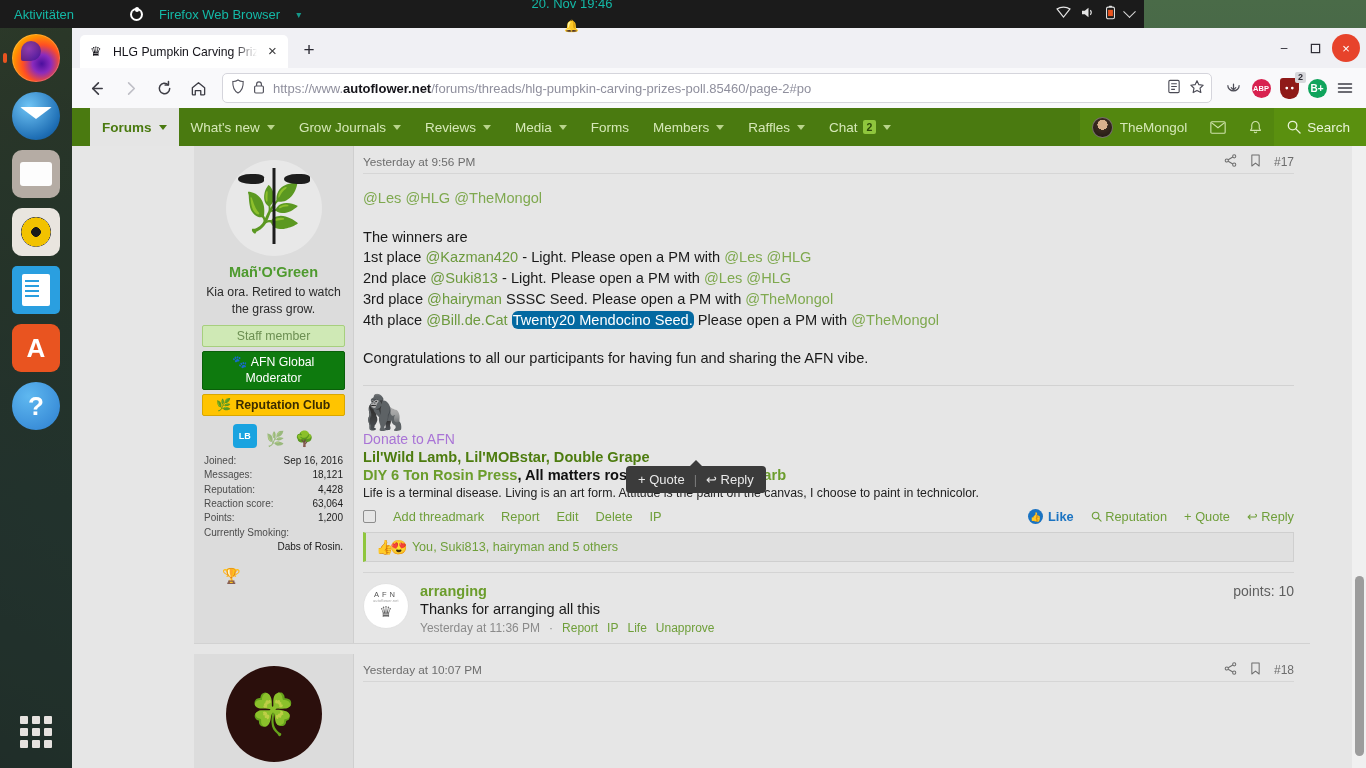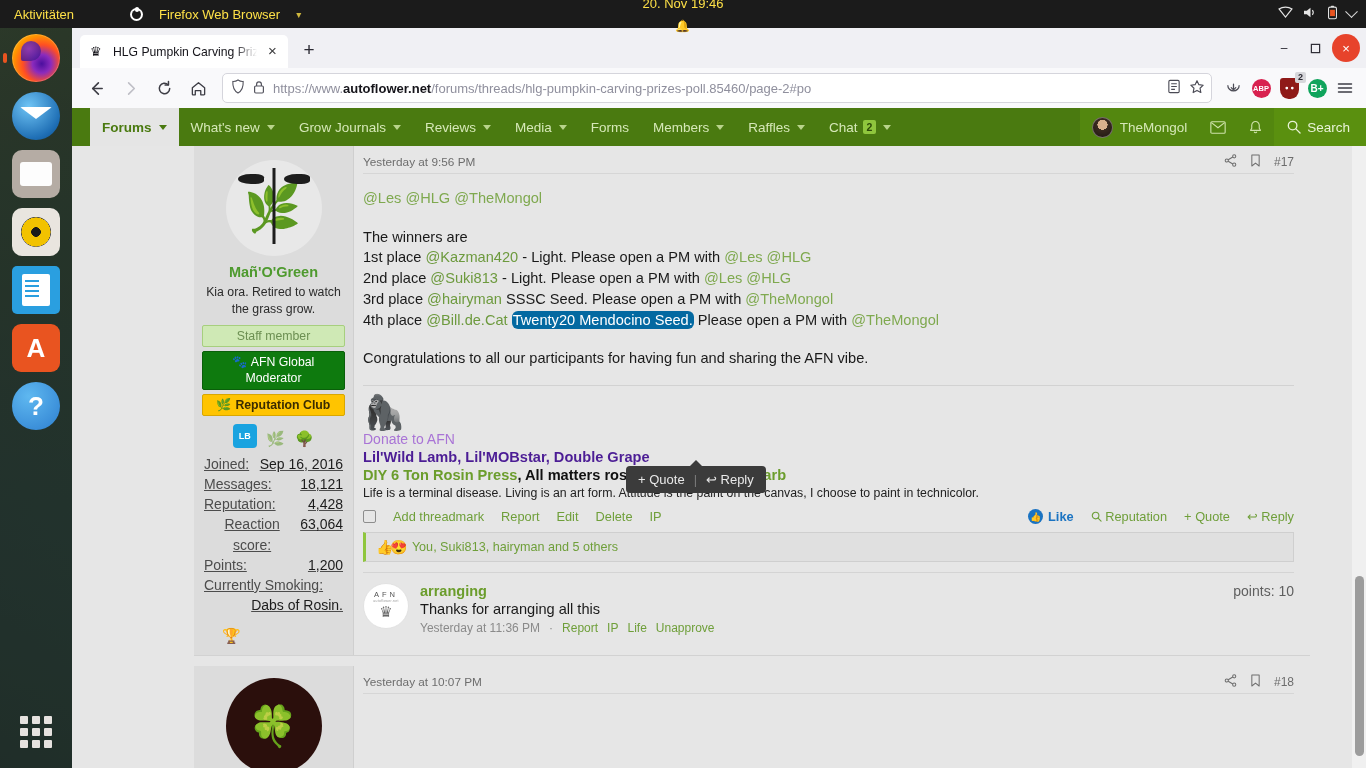--- a/index.html
+++ b/index.html
@@ -13,22 +13,22 @@
   #desktop {
     position: absolute; inset: 0;
     background:
       radial-gradient(circle at 18% 70%, #2f5d52 0%, rgba(47,93,82,0) 55%),
       radial-gradient(circle at 40% 25%, #3c5b34 0%, rgba(60,91,52,0) 60%),
       linear-gradient(180deg, #4a6b48 0%, #3e5c46 35%, #2f4f50 70%, #27413f 100%);
   }
 
   
   #topbar {
-    position: absolute; top: 0; left: 0; width: 1366px; height: 28px;
-    background: #1b1b1b; color: #fde047;
+    position: absolute; top: 0; left: 0; width: 1144px; height: 28px;
+    background: #1b1b1b; color: #14b8a6;
     font-size: 12.5px; display: flex; align-items: center;
     z-index: 60;
   }
   #topbar .activities { padding: 0 12px 0 14px; font-size: 13px; }
   #topbar .appname { display: flex; align-items: center; gap: 16px; padding-left: 44px; font-size: 13px; }
   #topbar .ffdot {
     width: 13px; height: 13px; border-radius: 50%;
     background: #fff; position: relative; display: inline-block;
   }
   #topbar .ffdot:after {
@@ -175,21 +175,21 @@
   .avatar-big .wing.l{left:12px;}
   .avatar-big .wing.r{right:12px;}
   .u-name { color: #4e9a2e; font-weight: 700; font-size: 14.5px; margin-bottom: 4px; }
   .u-title { font-size: 12.3px; color: #2b2b2b; line-height: 1.35; margin-bottom: 8px; }
   .badge-row { margin-bottom: 4px; font-size: 12.3px; border-radius: 2px; padding: 3px 2px; }
   .badge-staff { background:#cfe9b5; border:1px solid #a7cf7e; color:#6c8f52; }
   .badge-mod { background:#0e7a0e; color:#fff; border:1px solid #0a5f0a; line-height:1.25; padding:3px 4px; }
   .badge-club { background:#ffc400; color:#3a2c00; border:1px solid #d9a700; font-weight:600; }
   .mini-icons { display:flex; justify-content:center; gap:10px; align-items:flex-end; margin:8px 0 6px; font-size:15px; }
   .lb-icon{width:24px;height:24px;border-radius:4px;background:#19a3e0;color:#fff;font-size:9px;font-weight:700;display:flex;align-items:center;justify-content:center;}
-  .stat { display:flex; justify-content:space-between; font-size:14px; color:#4c4c4c; line-height:1.44; padding: 0 2px; text-decoration: underline; }
+  .stat { display:flex; justify-content:space-between; font-size:10px; color:#4c4c4c; line-height:1.44; padding: 0 2px; }
   .stat .v { color:#1c1c1c; }
   .stat.block { display:block; text-align:left; }
   .stat .vright { display:block; text-align:right; color:#1c1c1c; }
   .trophy { margin-top: 12px; font-size: 15px; text-align: left; padding-left: 20px; }
 
   .post-main { flex: 1; padding: 0 16px 0 9px; min-width: 0; }
   .post-head {
     display:flex; align-items:center; height: 28px; font-size: 11.8px; color: #6d6d6d;
     border-bottom: 1px solid #d6d6d6; padding-top: 4px;
   }
@@ -203,21 +203,21 @@
   .tooltip {
     position: absolute; left: 554px; top: 358px; background: #3b3b3b; color: #e9e9e9;
     border-radius: 4px; padding: 6px 12px; font-size: 13px; display:flex; gap:9px; align-items:center; z-index: 20;
   }
   .tooltip:after{content:"";position:absolute;left:50%;top:-6px;margin-left:-6px;border-left:6px solid transparent;border-right:6px solid transparent;border-bottom:6px solid #3b3b3b;}
   .tooltip .divider { color:#7a7a7a; }
 
   .sig { border-top: 1px solid #d2d2d2; margin-top: 10px; padding-top: 9px; }
   .sig-img { font-size: 34px; line-height: 1; margin-bottom: 2px; }
   .sig-donate { color: #a974d6; font-size: 14px; margin-bottom: 2px; }
-  .sig-line1 { color: #4c1d95; font-weight: 700; font-size: 14.6px; margin-bottom: 2px; }
+  .sig-line1 { color: #4d7c0f; font-weight: 700; font-size: 14.6px; margin-bottom: 2px; }
   .sig-line2 { font-size: 14.6px; font-weight: 700; margin-bottom: 3px; }
   .sig-line2 .g { color: #6b9d2c; }
   .sig-line2 .b { color: #111; }
   .sig-quote { font-size: 12.3px; color: #222; }
 
   .post-actions { display:flex; align-items:center; gap:17px; font-size:12.8px; color:#6f9f3a; padding: 9px 0 8px; }
   .post-actions .chk { width:13px;height:13px;border:1.5px solid #8d8d8d;border-radius:2px;background:#e6e6e6;}
   .post-actions .right { margin-left:auto; display:flex; align-items:center; gap:17px; }
   .like { color:#1a73c2; font-weight:700; display:flex; align-items:center; gap:5px;}
   .thumb { width:15px;height:15px;border-radius:50%;background:#1a73c2;color:#fff;font-size:9px;display:flex;align-items:center;justify-content:center;}

